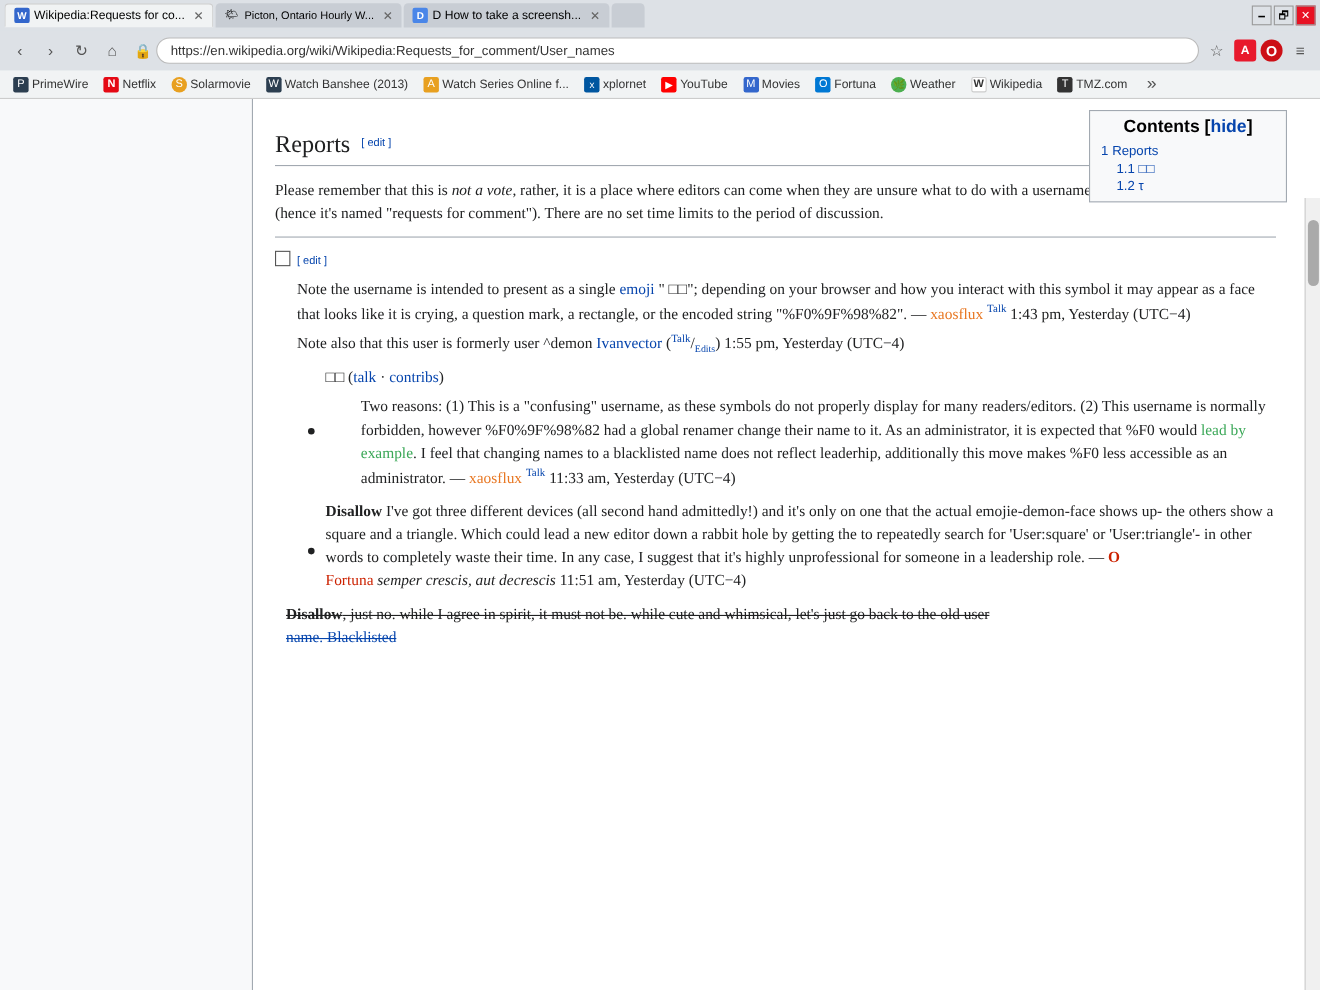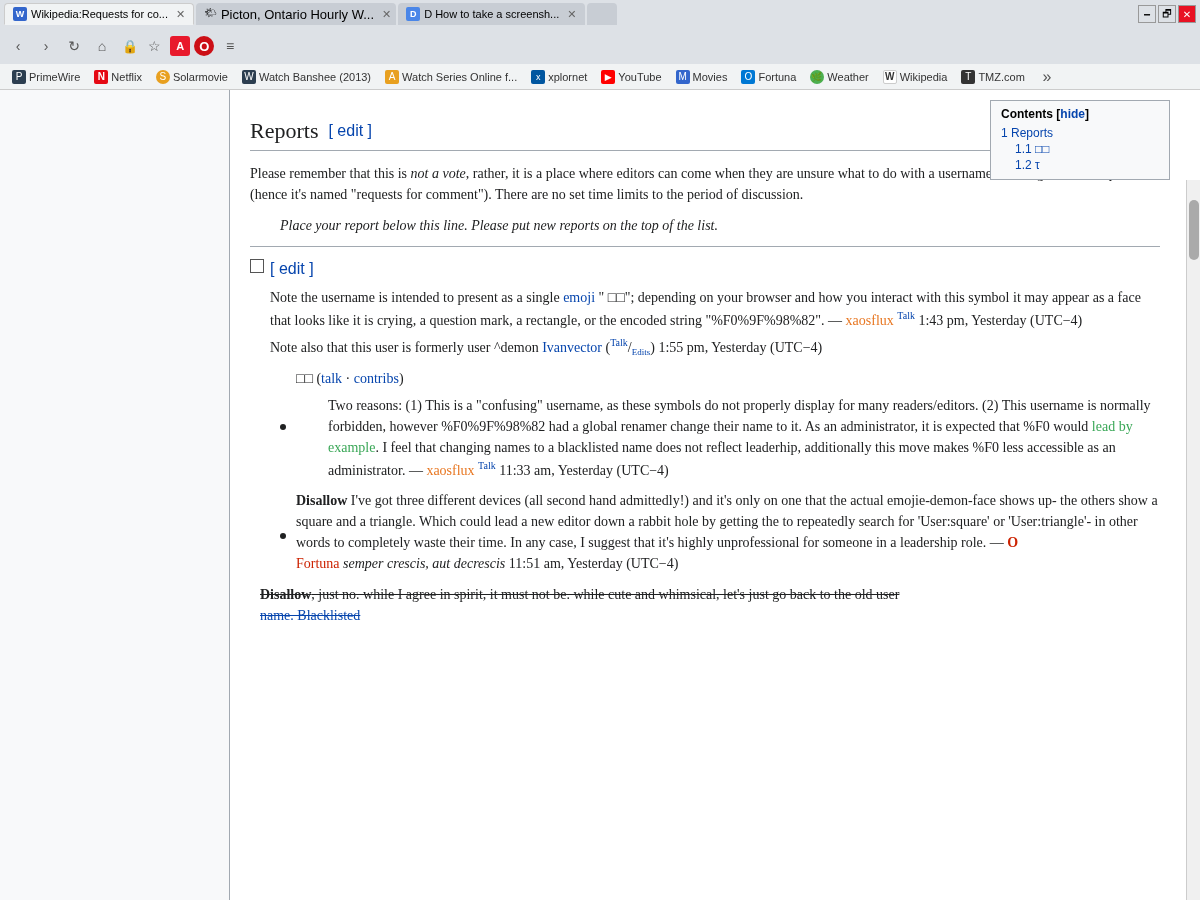--- a/index.html
+++ b/index.html
@@ -146,39 +146,39 @@
     .toc-box {
       position: absolute;
       top: 10px;
       right: 30px;
       width: 180px;
       background: #f8f9fa;
       border: 1px solid #a2a9b1;
       padding: 6px 10px;
       font-size: 12px;
     }
-    .toc-title { font-weight: bold; font-size: 12px; margin-bottom: 4px; }
+    .toc-title { font-weight: bold; font-size: 16px; margin-bottom: 4px; text-align: center; }
     .toc-item { color: #0645ad; cursor: pointer; padding: 1px 0; }
     .toc-sub { padding-left: 14px; }
 
     
     .section-heading {
       font-family: 'Linux Libertine', Georgia, Times, serif;
       font-size: 22px;
       font-weight: normal;
       border-bottom: 1px solid #a2a9b1;
       padding-bottom: 3px;
       margin-bottom: 12px;
       margin-top: 14px;
       display: flex;
       align-items: center;
       gap: 10px;
     }
     .edit-link {
-      font-size: 16px;
+      font-size: 10px;
       color: #0645ad;
       cursor: pointer;
       font-family: Arial, sans-serif;
     }
 
     .content-para { margin-bottom: 10px; font-size: 14px; line-height: 1.5; }
     .italic-text { font-style: italic; }
     .blockquote-para {
       margin-left: 30px;
       font-style: italic;
@@ -279,21 +279,21 @@
 <div class="browser-chrome">
 
   <div class="title-bar">
     <div class="tab active">
       <span class="tab-favicon" style="background:#3366cc;color:#fff;font-weight:bold;display:inline-flex;align-items:center;justify-content:center;border-radius:2px;font-size:9px;">W</span>
       <span>Wikipedia:Requests for co...</span>
       <span class="tab-close">✕</span>
     </div>
     <div class="tab inactive" style="background:#c8cdd4;">
       <span class="tab-favicon">🌤</span>
-      <span style="font-size:13px;">Picton, Ontario Hourly W...</span>
+      <span style="font-size:10px;">Picton, Ontario Hourly W...</span>
       <span class="tab-close">✕</span>
     </div>
     <div class="tab inactive" style="background:#c8cdd4;">
       <span class="tab-favicon" style="background:#4a86e8;color:#fff;font-size:9px;font-weight:bold;display:inline-flex;align-items:center;justify-content:center;border-radius:2px;">D</span>
       <span style="font-size:11px;text-align:right;">D How to take a screensh...</span>
       <span class="tab-close">✕</span>
     </div>
     <div class="tab inactive" style="background:#c8cdd4;width:30px;">
       <span></span>
     </div>
@@ -303,20 +303,21 @@
       <div class="win-btn" style="background:#e81123;color:#fff;">✕</div>
     </div>
   </div>
 
   <div class="address-bar">
     <button class="nav-btn">‹</button>
     <button class="nav-btn">›</button>
     <button class="nav-btn">↻</button>
     <button class="nav-btn">⌂</button>
     <span style="color:#3c9c44;font-size:13px;margin-left:4px;">🔒</span>
+    <input type="text" class="address-input" value="https://en.wikipedia.org/wiki/Wikipedia:Requests_for_comment/User_names" style="">
     <div class="toolbar-icons">
       <div class="toolbar-icon">☆</div>
       <div class="adblock-icon">A</div>
       <div class="opera-icon">O</div>
       <div class="toolbar-icon">≡</div>
     </div>
   </div>
 
   <div class="bookmarks-bar">
     <div class="bookmark-item">
@@ -392,21 +393,20 @@
 
     <div class="section-heading">
       <span>Reports</span>
       <span class="edit-link">[ edit ]</span>
     </div>
 
     <p class="content-para">
       Please remember that this is <span class="italic-text">not a vote</span>, rather, it is a place where editors can come when they are unsure what to do with a username, and to get outside opinions (hence it's named "requests for comment"). There are no set time limits to the period of discussion.
     </p>
 
-    <p class="blockquote-para">Place your report below this line. Please put new reports on the top of the list.</p>
 
     <hr class="divider">
 
     <div class="checkbox-item">
       <div class="cb-box"></div>
       <div>
         <span class="edit-link">[ edit ]</span>
         <div style="margin-top:6px;">
           Note the username is intended to present as a single <span class="link-blue">emoji</span> "<span> □□</span>"; depending on your browser and how you interact with this symbol it may appear as a face that looks like it is crying, a question mark, a rectangle, or the encoded string "%F0%9F%98%82". — <span class="link-orange">xaosflux</span> <sup class="superscript-link">Talk</sup> <span>1:43 pm, Yesterday (UTC−4)</span>
         </div>

